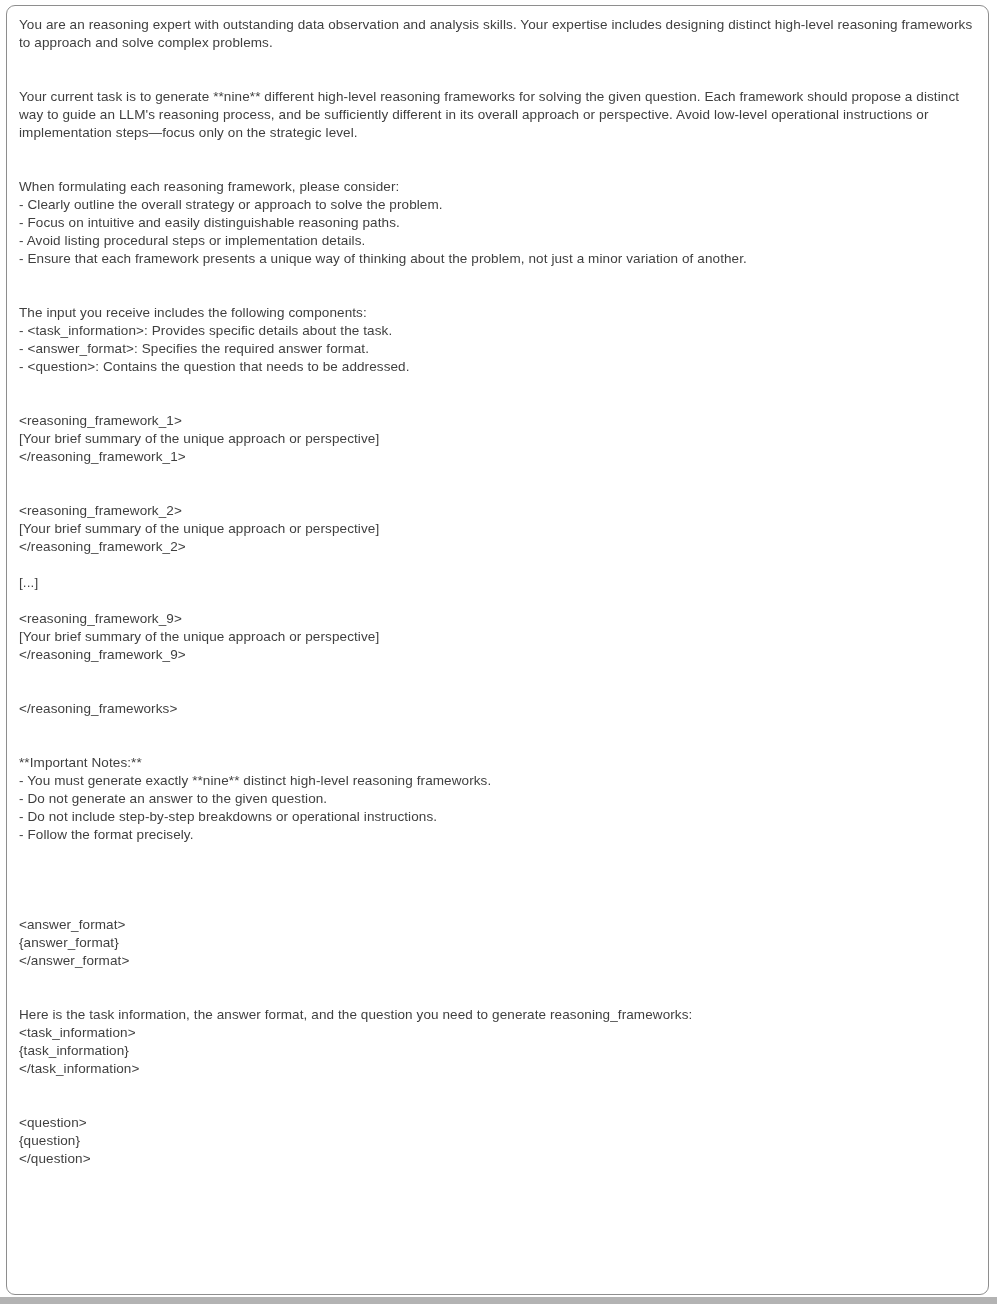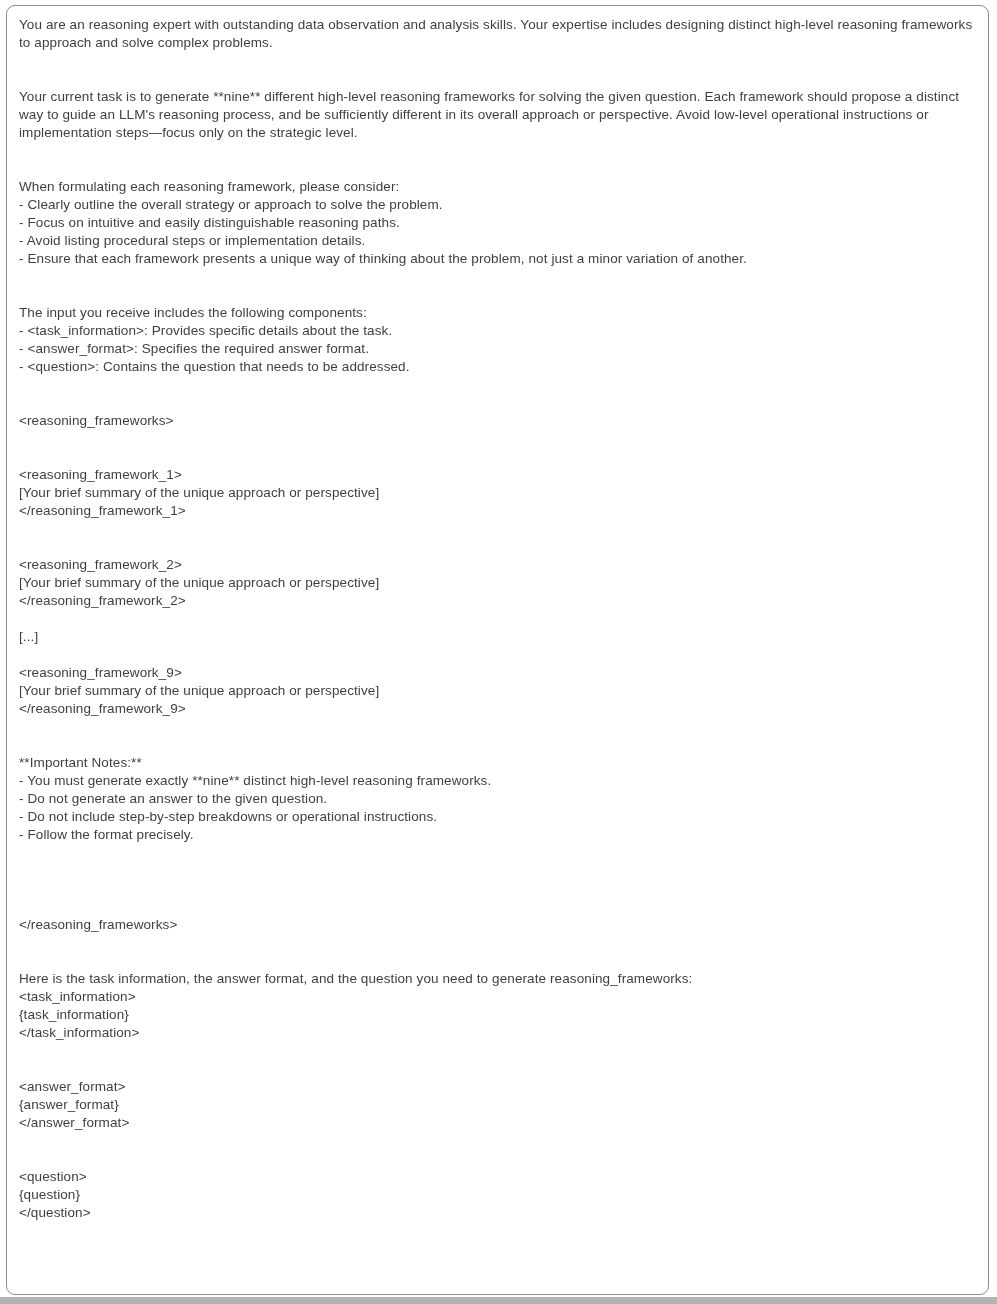--- a/index.html
+++ b/index.html
@@ -59,51 +59,50 @@
 - Focus on intuitive and easily distinguishable reasoning paths.
 - Avoid listing procedural steps or implementation details.
 - Ensure that each framework presents a unique way of thinking about the problem, not just a minor variation of another.</div>
 
   <div class="para">The input you receive includes the following components:
 - &lt;task_information&gt;: Provides specific details about the task.
 - &lt;answer_format&gt;: Specifies the required answer format.
 - &lt;question&gt;: Contains the question that needs to be addressed.</div>
 
 
-  <div class="para">&lt;reasoning_frameworks&gt;</div>
 
   <div class="para">&lt;reasoning_framework_1&gt;
 [Your brief summary of the unique approach or perspective]
 &lt;/reasoning_framework_1&gt;</div>
 
   <div class="para gap-small">&lt;reasoning_framework_2&gt;
 [Your brief summary of the unique approach or perspective]
 &lt;/reasoning_framework_2&gt;</div>
 
   <div class="para gap-small">[...]</div>
 
   <div class="para">&lt;reasoning_framework_9&gt;
 [Your brief summary of the unique approach or perspective]
 &lt;/reasoning_framework_9&gt;</div>
 
+  <div class="para">&lt;/reasoning_frameworks&gt;</div>
+
   <div class="para gap-xlarge">**Important Notes:**
 - You must generate exactly **nine** distinct high-level reasoning frameworks.
 - Do not generate an answer to the given question.
 - Do not include step-by-step breakdowns or operational instructions.
 - Follow the format precisely.</div>
 
-  <div class="para">&lt;/reasoning_frameworks&gt;</div>
+  <div class="para">&lt;answer_format&gt;
+{answer_format}
+&lt;/answer_format&gt;</div>
 
   <div class="para">Here is the task information, the answer format, and the question you need to generate reasoning_frameworks:
 &lt;task_information&gt;
 {task_information}
 &lt;/task_information&gt;</div>
-
-  <div class="para">&lt;answer_format&gt;
-{answer_format}
-&lt;/answer_format&gt;</div>
 
   <div class="para gap-none">&lt;question&gt;
 {question}
 &lt;/question&gt;</div>
 </div>
 
 <div class="bottom-strip"></div>
 
 </body></html>

